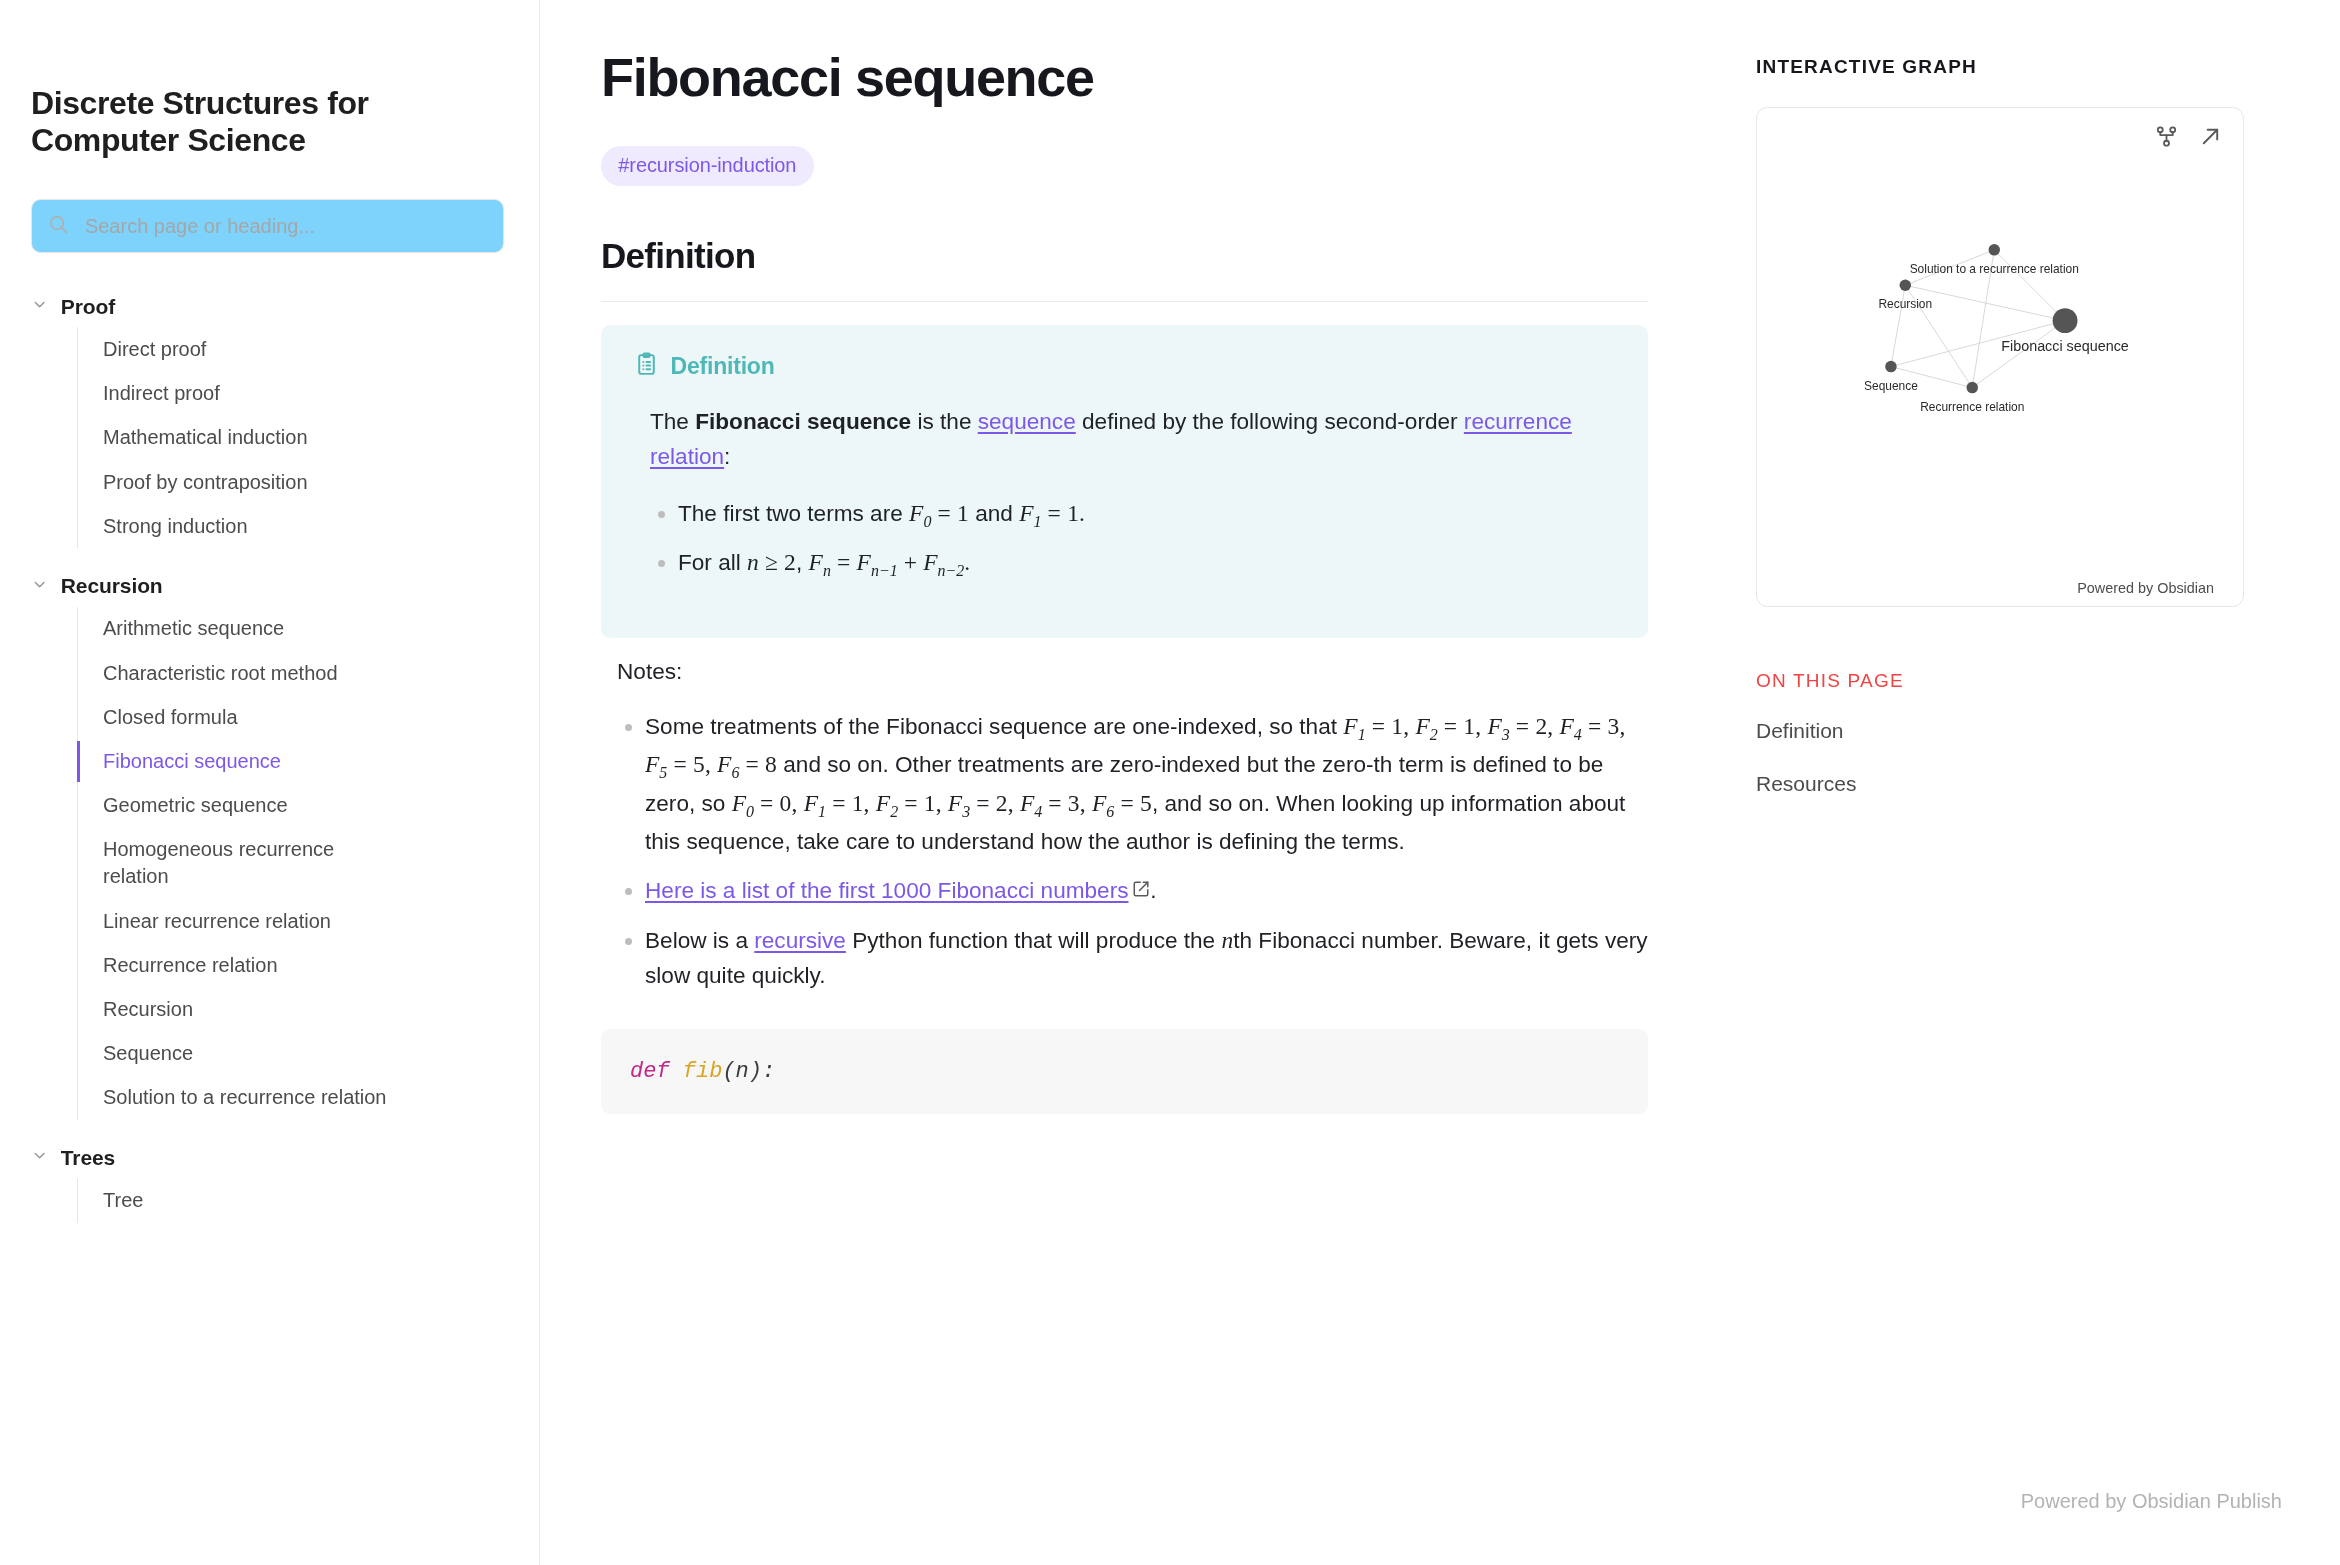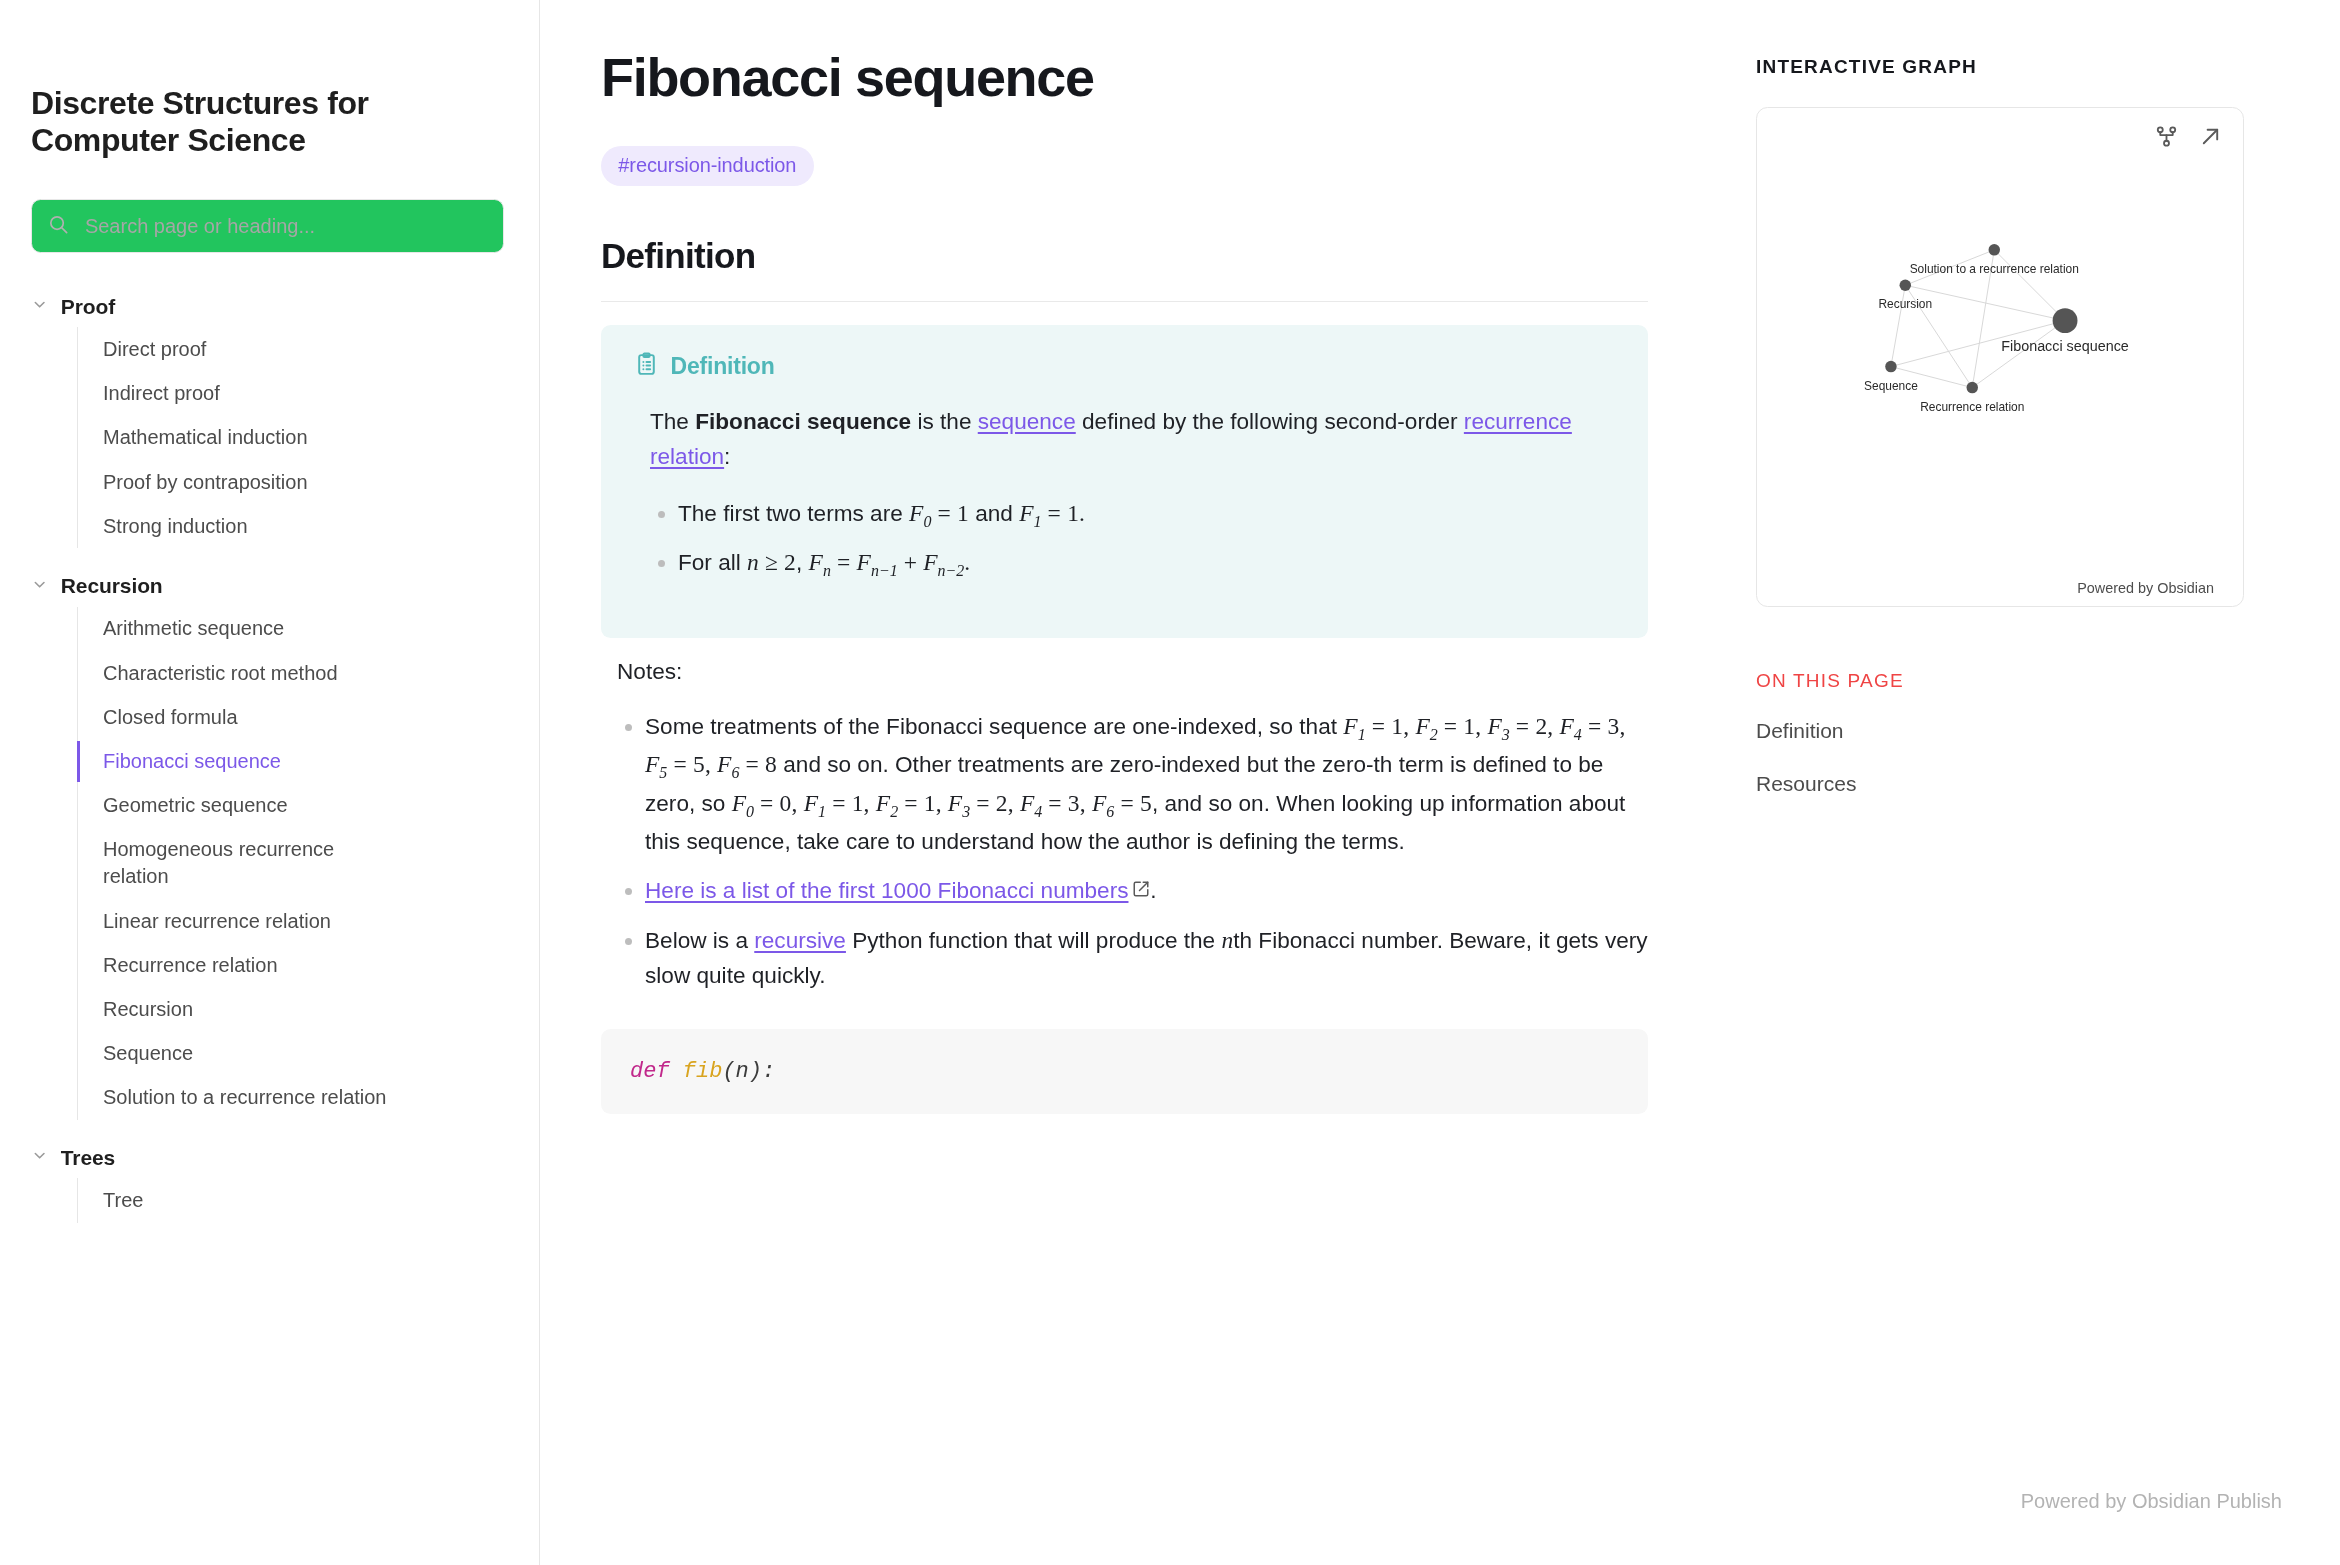--- a/index.html
+++ b/index.html
@@ -34,21 +34,21 @@
   }
   .search-box {
     display: flex;
     align-items: center;
     height: 54px;
     border: 1.4px solid #e7e7e7;
     border-radius: 9.6px;
     padding: 0 15.4px;
     margin-bottom: 33px;
     width: 473px;
-    background: #22c55e;
+    background: #7dd3fc;
   }
   .search-box svg { flex: 0 0 auto; margin-right: 12.5px; }
   .search-box input {
     border: none; outline: none;
     font-family: "Liberation Sans", sans-serif;
     font-size: 20px;
     color: #3a3a3a;
     width: 100%;
     background: transparent;
   }

